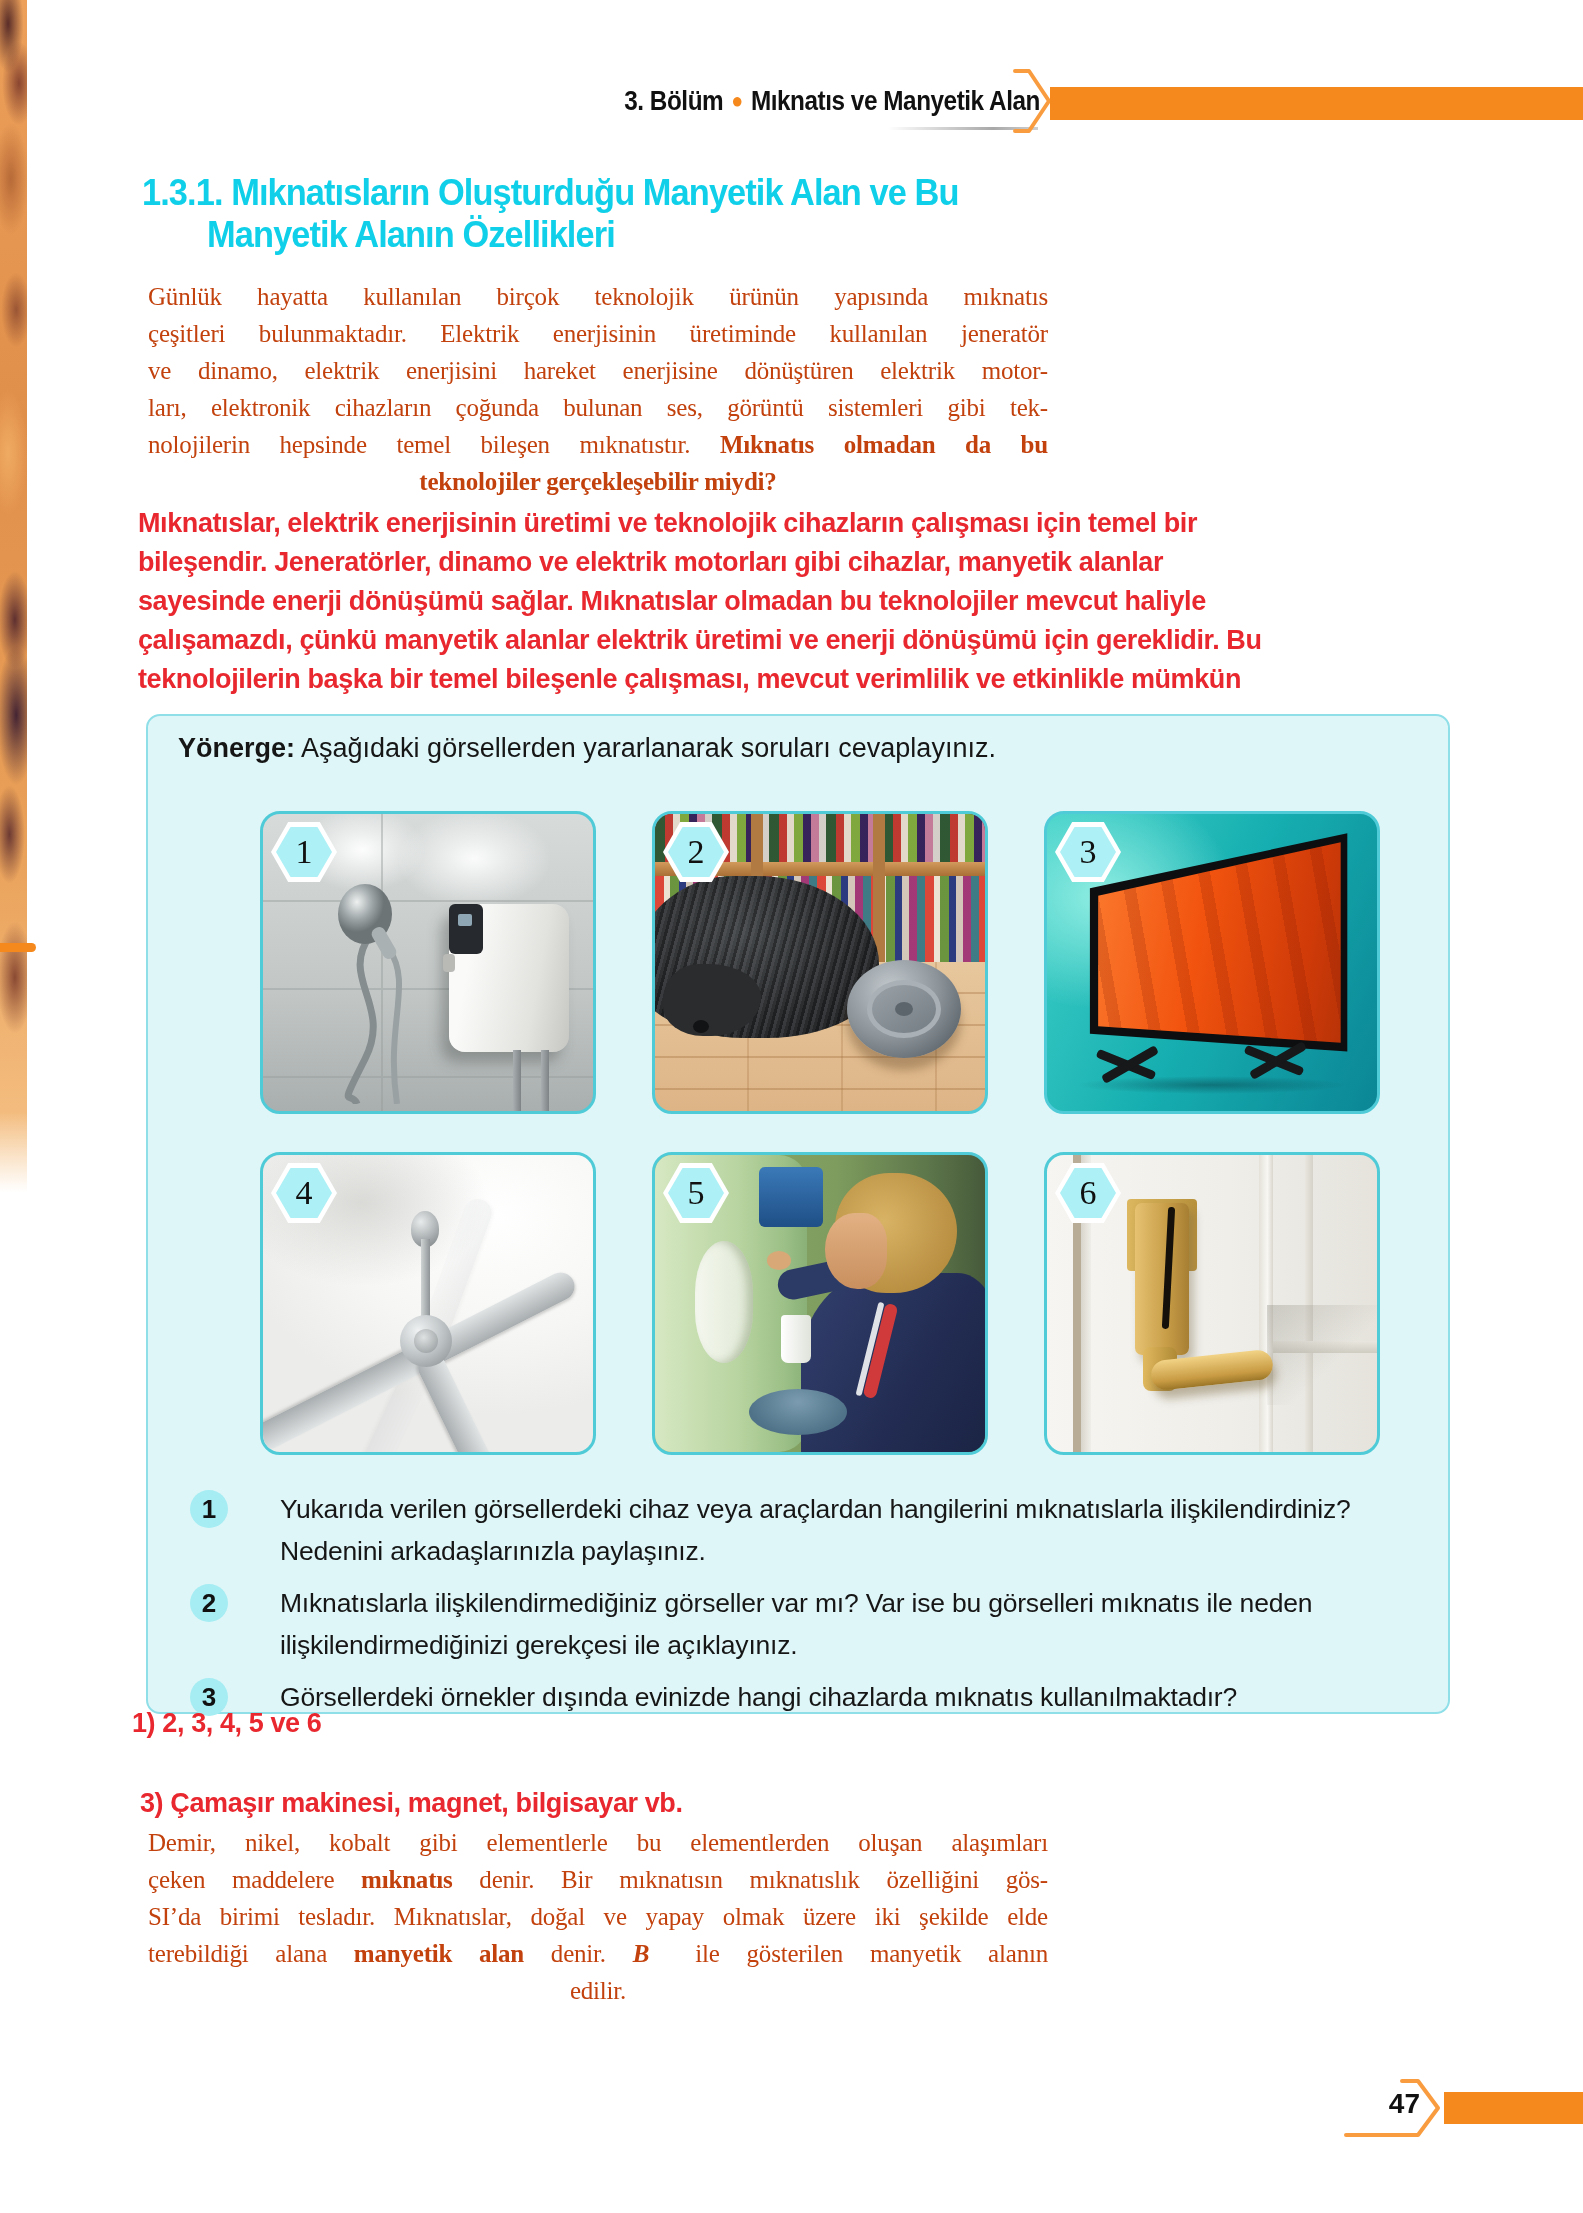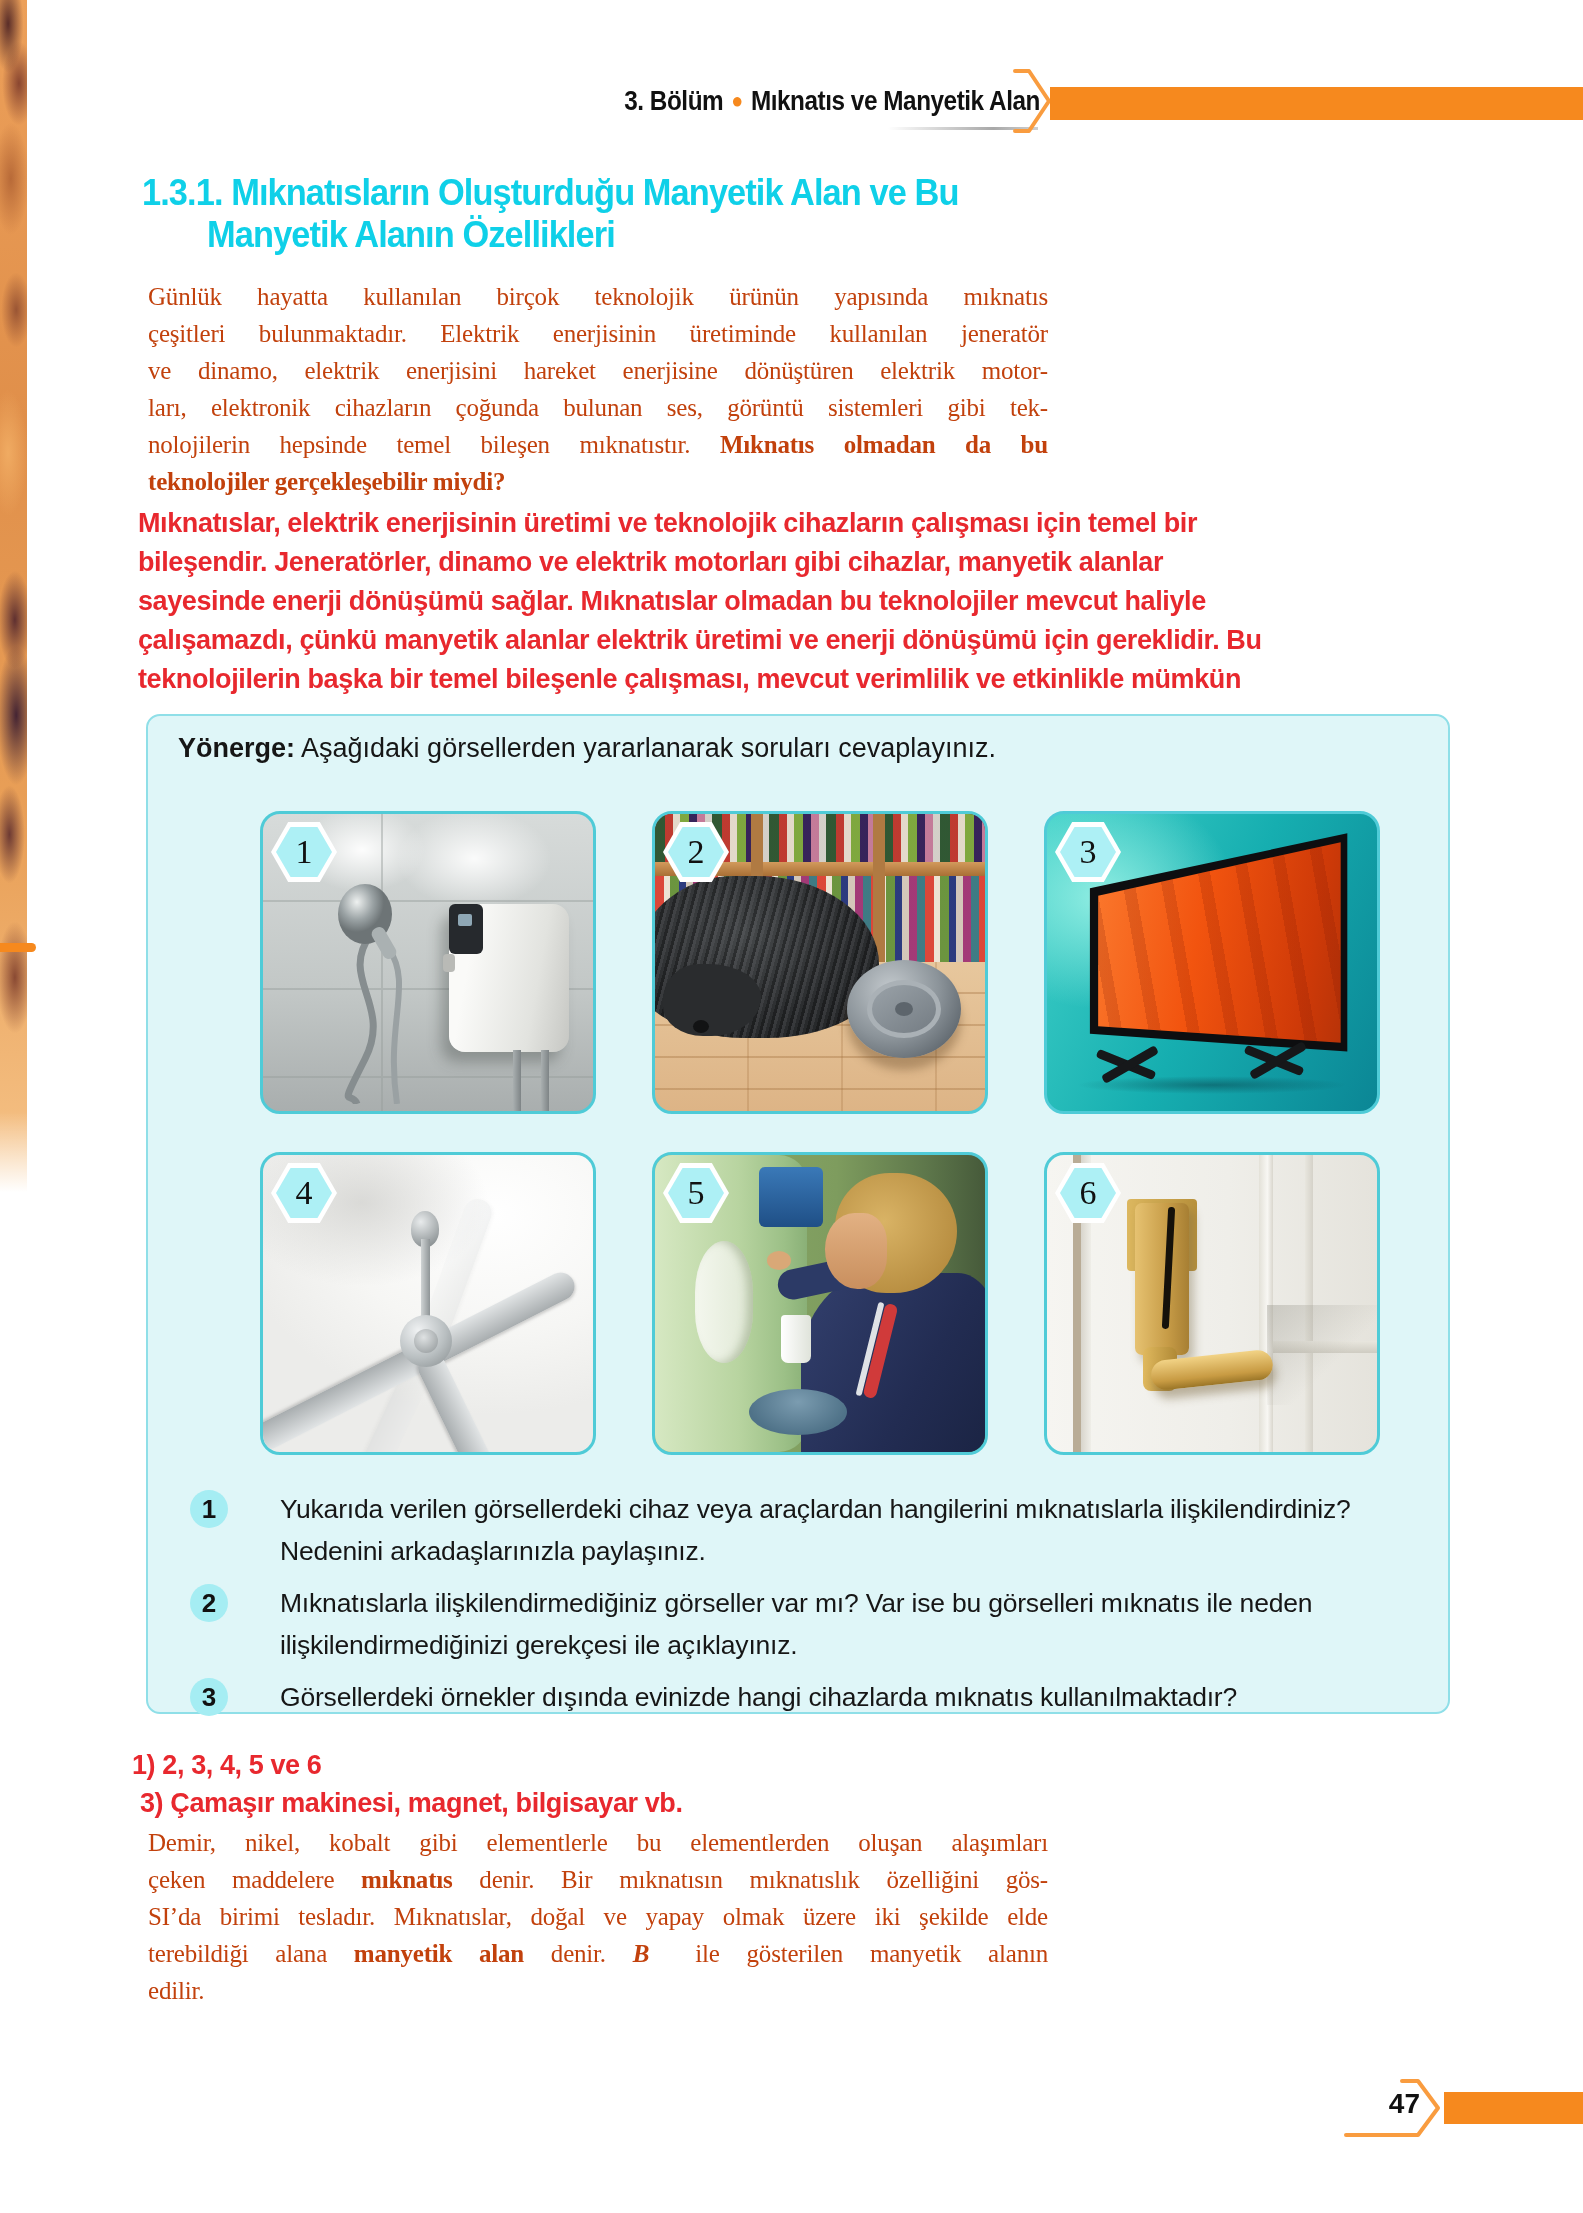--- a/index.html
+++ b/index.html
@@ -37,21 +37,21 @@
 
   
   .title{position:absolute;left:142px;top:172px;width:1100px;font-size:37px;font-weight:700;
     line-height:42px;color:#0FD0E8;letter-spacing:-1px;transform:scaleX(.93);transform-origin:left top;}
   .title .t2{margin-left:70px;}
 
   
   .serif{font-family:"Liberation Serif",serif;font-size:25px;line-height:37px;color:#c2410c;letter-spacing:-.2px;}
   .para{position:absolute;left:148px;width:900px;}
   .jline{text-align:justify;text-align-last:justify;}
-  .lline{text-align:left;}
+  .lline{text-align:center;}
   .b{font-weight:700;}
   .vec{font-style:italic;font-weight:700;}
 
   
   .red{color:#E8282E;font-weight:700;letter-spacing:-.4px;}
   .commentary{position:absolute;left:138px;top:504px;font-size:27px;line-height:39px;white-space:nowrap;}
   .answer{position:absolute;font-size:27px;line-height:34px;white-space:nowrap;}
 
   
   .actbox{position:absolute;left:146px;top:714px;width:1300px;height:996px;background:#DFF6F8;
@@ -372,21 +372,21 @@
       <div>ilişkilendirmediğinizi gerekçesi ile açıklayınız.</div>
     </div>
   </div>
   <div class="question" style="top:1676px;">
     <div class="qnum">3</div>
     <div class="qtext">
       <div>Görsellerdeki örnekler dışında evinizde hangi cihazlarda mıknatıs kullanılmaktadır?</div>
     </div>
   </div>
 
-  <div class="answer red" style="left:132px;top:1748px;">1) 2, 3, 4, 5 ve 6</div>
+  <div class="answer red" style="left:132px;top:1706px;">1) 2, 3, 4, 5 ve 6</div>
   <div class="answer red" style="left:140px;top:1786px;">3) Çamaşır makinesi, magnet, bilgisayar vb.</div>
 
   <div class="para serif" style="top:1824px;">
     <div class="jline"><span>Demir, nikel, kobalt gibi elementlerle bu elementlerden oluşan alaşımları</span></div>
     <div class="jline"><span>çeken maddelere </span><span class="b">mıknatıs</span><span> denir. Bir mıknatısın mıknatıslık özelliğini gös-</span></div>
     <div class="jline"><span>SI’da birimi tesladır. Mıknatıslar, doğal ve yapay olmak üzere iki şekilde elde</span></div>
     <div class="jline"><span>terebildiği alana </span><span class="b">manyetik alan</span><span> denir. </span><span class="vec">B⃗</span><span> ile gösterilen manyetik alanın</span></div>
     <div class="lline"><span>edilir.</span></div>
   </div>
 

